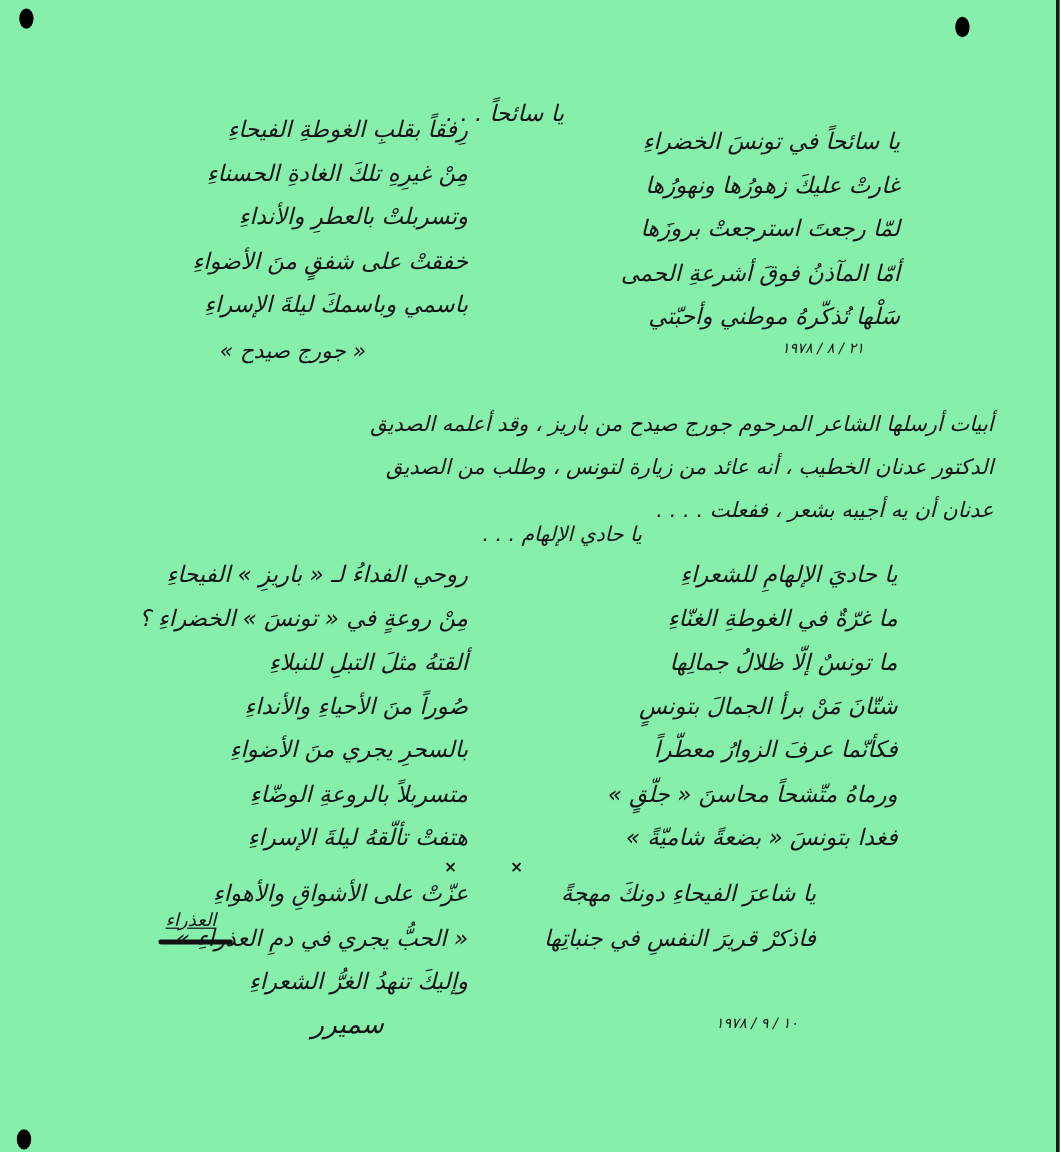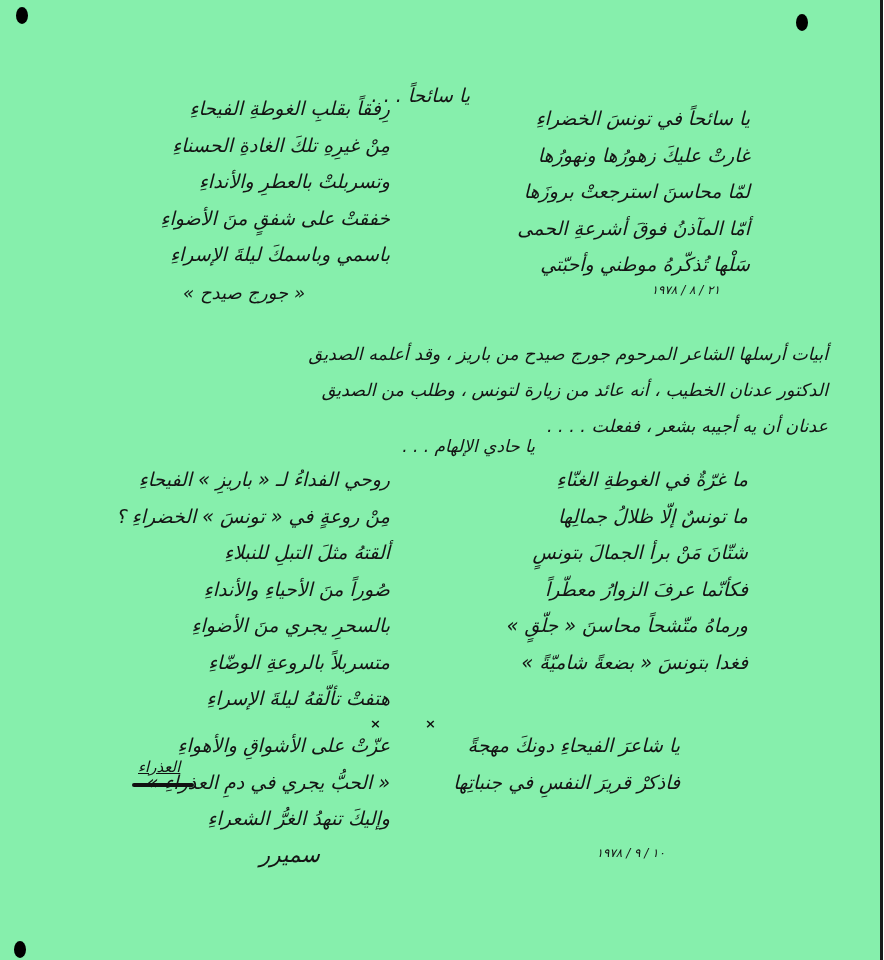--- a/index.html
+++ b/index.html
@@ -98,21 +98,21 @@
   <div class="punch-hole" style="left:16px; top:7px;"></div>
 
   <div class="punch-hole" style="left:796px; top:14px;"></div>
   <div class="punch-hole" style="left:14px; top:941px;"></div>
 
   <div class="ar title" style="right:410px; top:84px;">يا سائحاً . . .</div>
 
   <div class="verse-col ar verse" style="right:130px; top:109px; width:330px;">
     <span class="line">يا سائحاً في تونسَ الخضراءِ</span>
     <span class="line">غارتْ عليكَ زهورُها ونهورُها</span>
-    <span class="line">لمّا محاسنَ استرجعتْ بروزَها</span>
+    <span class="line">لمّا رجعتَ استرجعتْ بروزَها</span>
     <span class="line">أمّا المآذنُ فوقَ أشرعةِ الحمى</span>
     <span class="line">سَلْها تُذكّرهُ موطني وأحبّتي</span>
   </div>
 
   <div class="verse-col ar verse" style="right:490px; top:99px; width:310px;">
     <span class="line">رِفقاً بقلبِ الغوطةِ الفيحاءِ</span>
     <span class="line">مِنْ غيرِهِ تلكَ الغادةِ الحسناءِ</span>
     <span class="line">وتسربلتْ بالعطرِ والأنداءِ</span>
     <span class="line">خفقتْ على شفقٍ منَ الأضواءِ</span>
     <span class="line">باسمي وباسمكَ ليلةَ الإسراءِ</span>
@@ -123,20 +123,21 @@
 
   <div class="prose ar" style="right:52px; top:336px; width:780px;">
     <span>أبيات أرسلها الشاعر المرحوم جورج صيدح من باريز ، وقد أعلمه الصديق</span>
     <span>الدكتور عدنان الخطيب ، أنه عائد من زيارة لتونس ، وطلب من الصديق</span>
     <span>عدنان أن يه أجيبه بشعر ، ففعلت . . . .</span>
   </div>
 
   <div class="ar title" style="right:345px; top:436px; font-size:17px;">يا حادي الإلهام . . .</div>
 
   <div class="verse-col ar verse" style="right:132px; top:470px; width:310px;">
+    <span class="line">يا حاديَ الإلهامِ للشعراءِ</span>
     <span class="line">ما غرّةٌ في الغوطةِ الغنّاءِ</span>
     <span class="line">ما تونسٌ إلّا ظلالُ جمالِها</span>
     <span class="line">شتّانَ مَنْ برأ الجمالَ بتونسٍ</span>
     <span class="line">فكأنّما عرفَ الزوارُ معطّراً</span>
     <span class="line">ورماهُ متّشحاً محاسنَ « جلّقٍ »</span>
     <span class="line">فغدا بتونسَ « بضعةً شاميّةً »</span>
   </div>
 
   <div class="verse-col ar verse" style="right:490px; top:470px; width:330px;">
     <span class="line">روحي الفداءُ لـ « باريزِ » الفيحاءِ</span>

